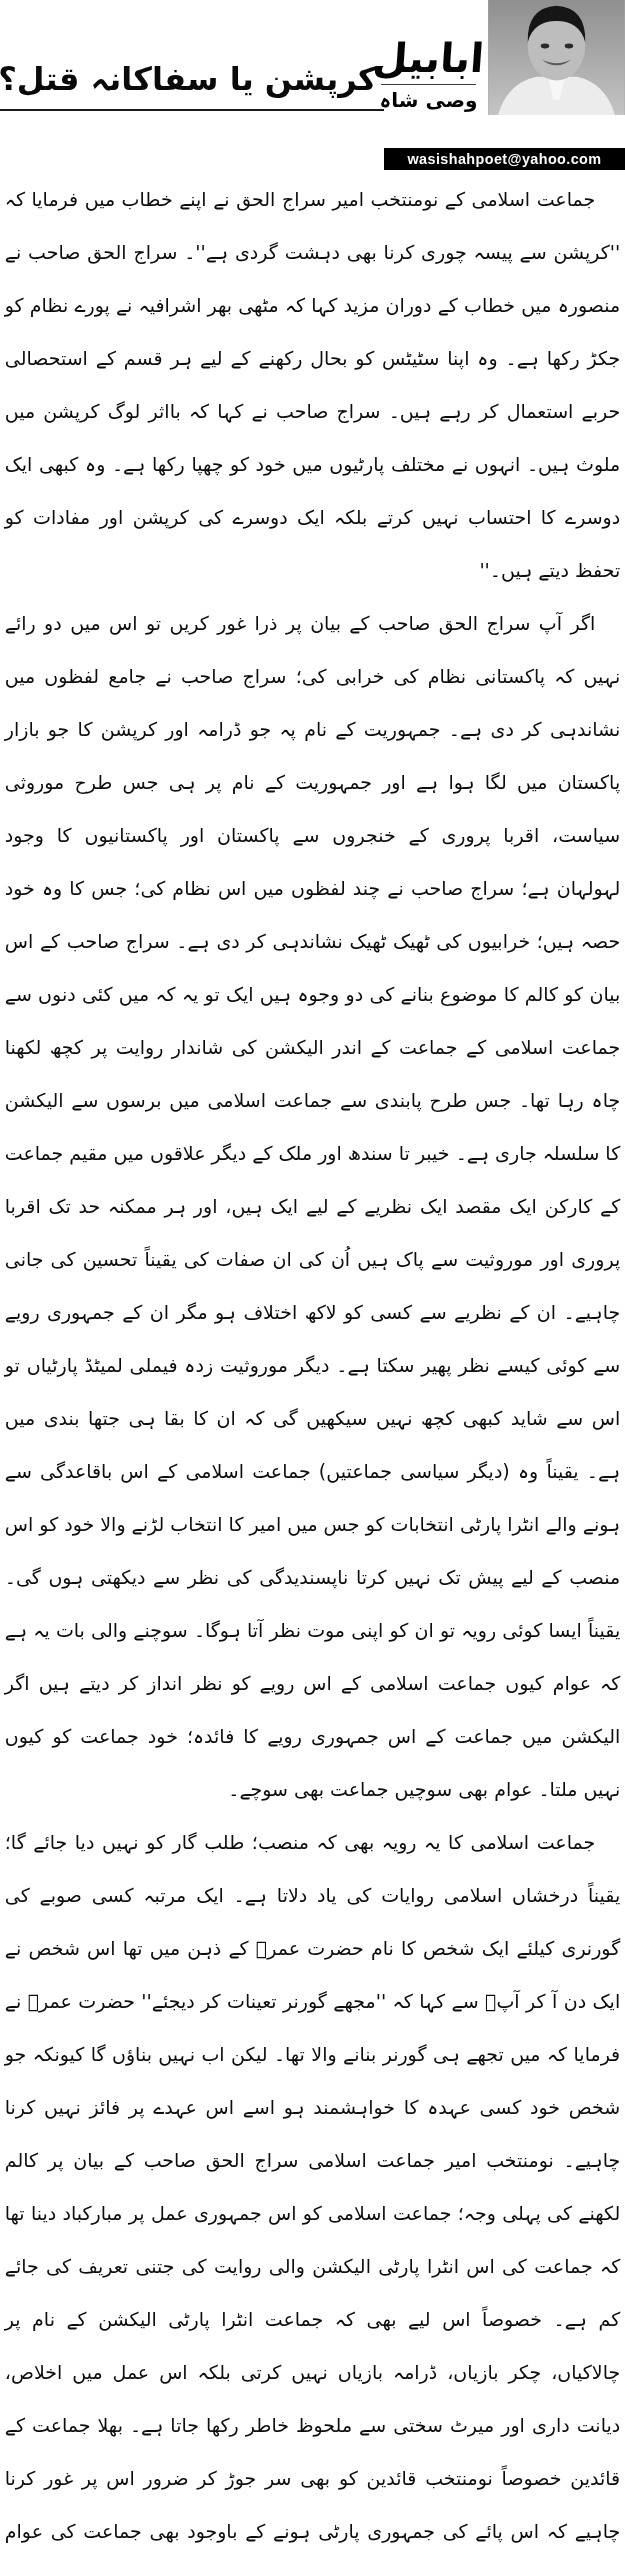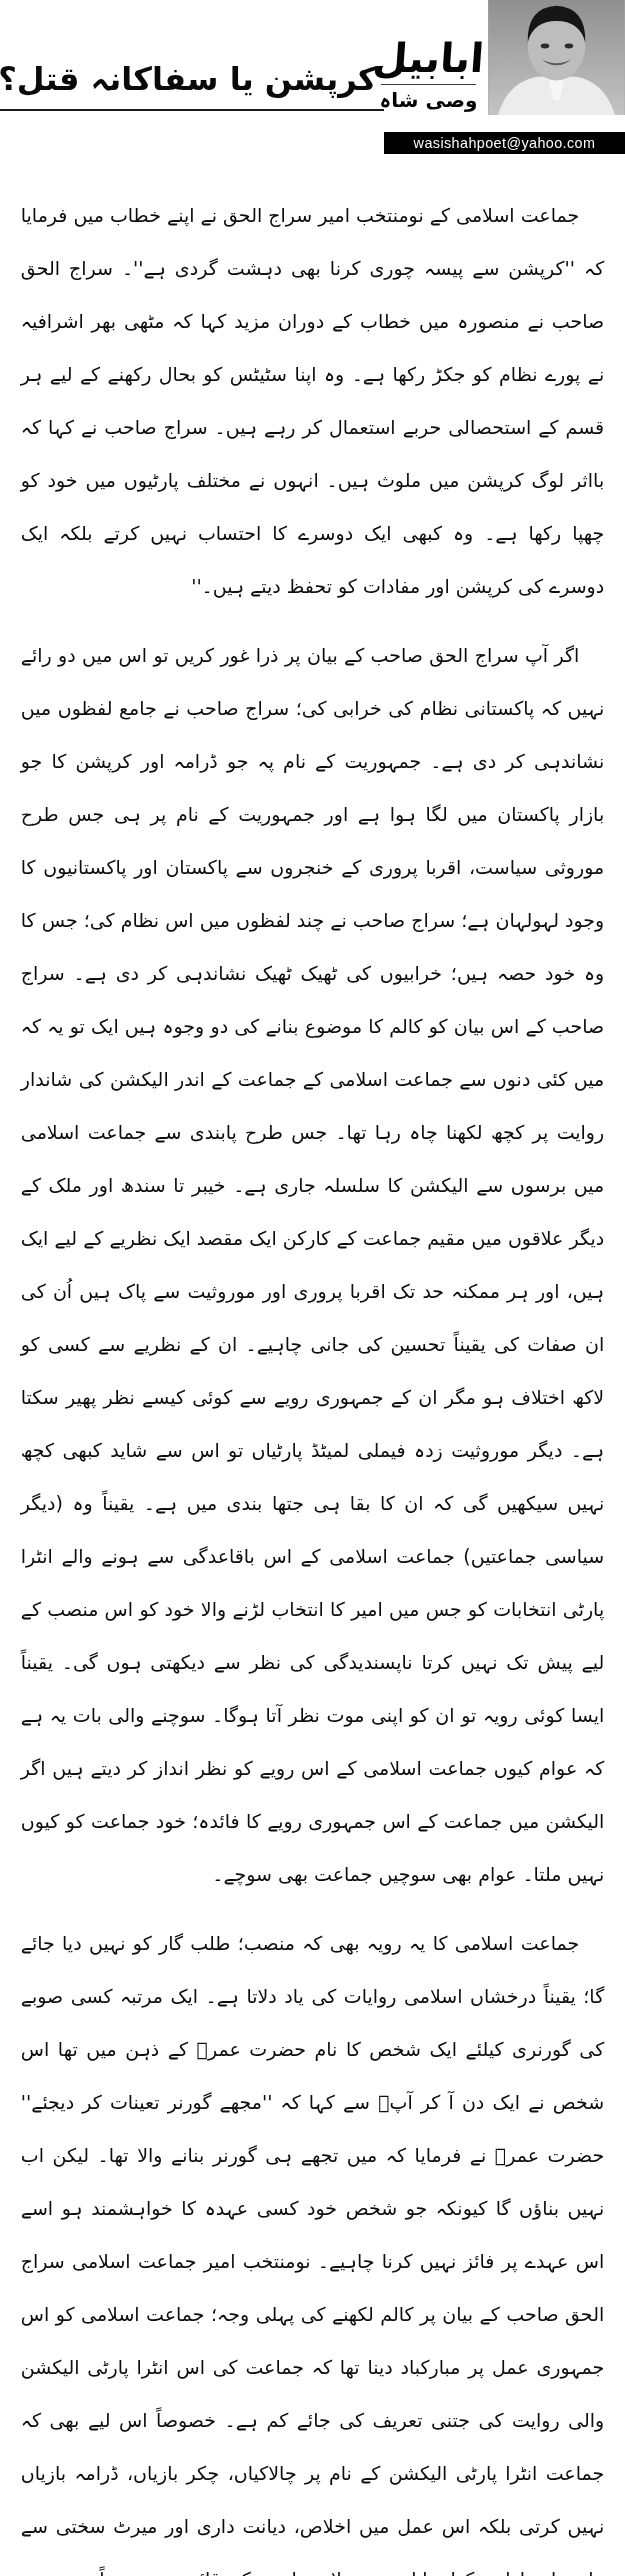--- a/index.html
+++ b/index.html
@@ -30,33 +30,33 @@
     position:absolute; top:37px; right:139px; width:115px;
     text-align:center; direction:rtl;
   }
   .logo {
     font-size:40px; font-weight:bold; line-height:1.05; color:#050505;
     transform:skewX(-4deg);
   }
   .logo-rule { border-top:1.9px solid #3a3a3a; margin:4.8px 9.6px 2.9px; }
   .author-name { font-size:20px; font-weight:bold; color:#000000; }
   .email-bar {
-    position:absolute; top:132px; right:0; width:241px; height:22px;
+    position:absolute; top:148px; right:0; width:241px; height:22px;
     background:#000; color:#fdfdfd;
     font-family:"Liberation Sans", sans-serif;
-    font-size:14.4px; font-weight:normal; text-align:center; line-height:22px;
+    font-size:14.4px; font-weight:bold; text-align:center; line-height:22px;
     direction:ltr; letter-spacing:0.4px;
   }
   
   .article-body {
     direction:rtl; text-align:justify; text-justify:inter-word;
     font-size:19px; line-height:53px; color:#0d0d0d;
     padding:0 4.8px;
   }
-  .article-body p { margin:16px; text-indent:25px; }
+  .article-body p { margin:0; text-indent:25px; }
 </style>
 </head>
 <body>
 
 <div class="page">
 
   <header class="masthead">
 
     <div class="title-wrap">
       <h1 class="article-title">کرپشن یا سفاکانہ قتل؟</h1>

